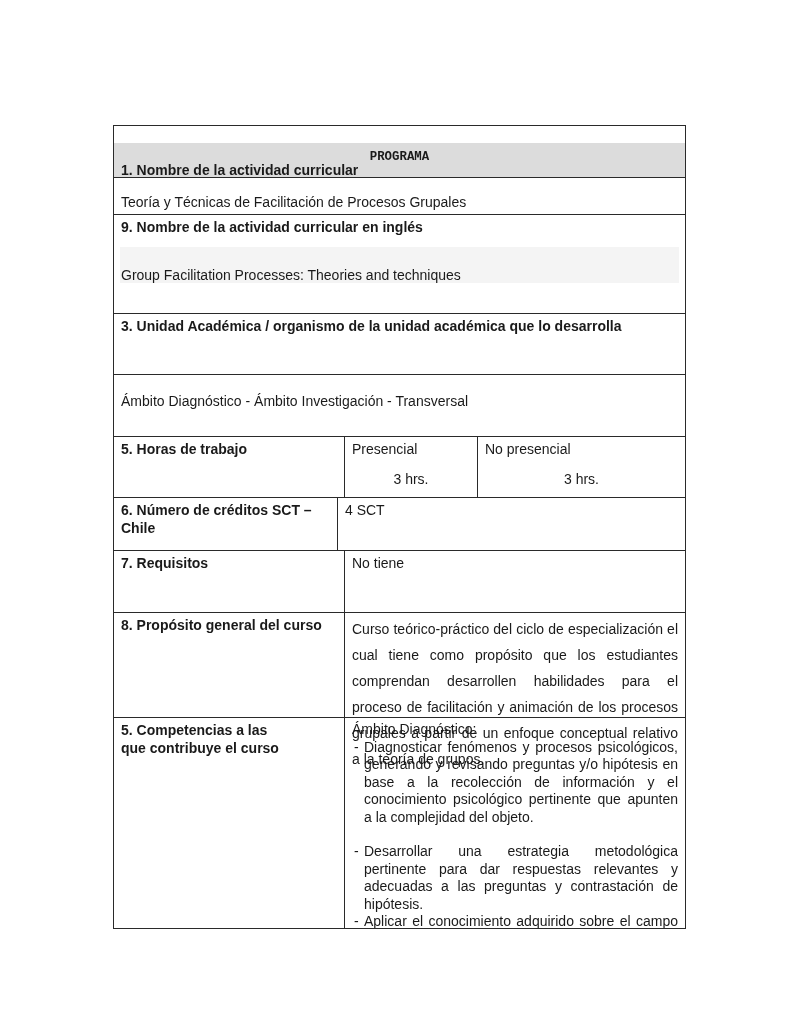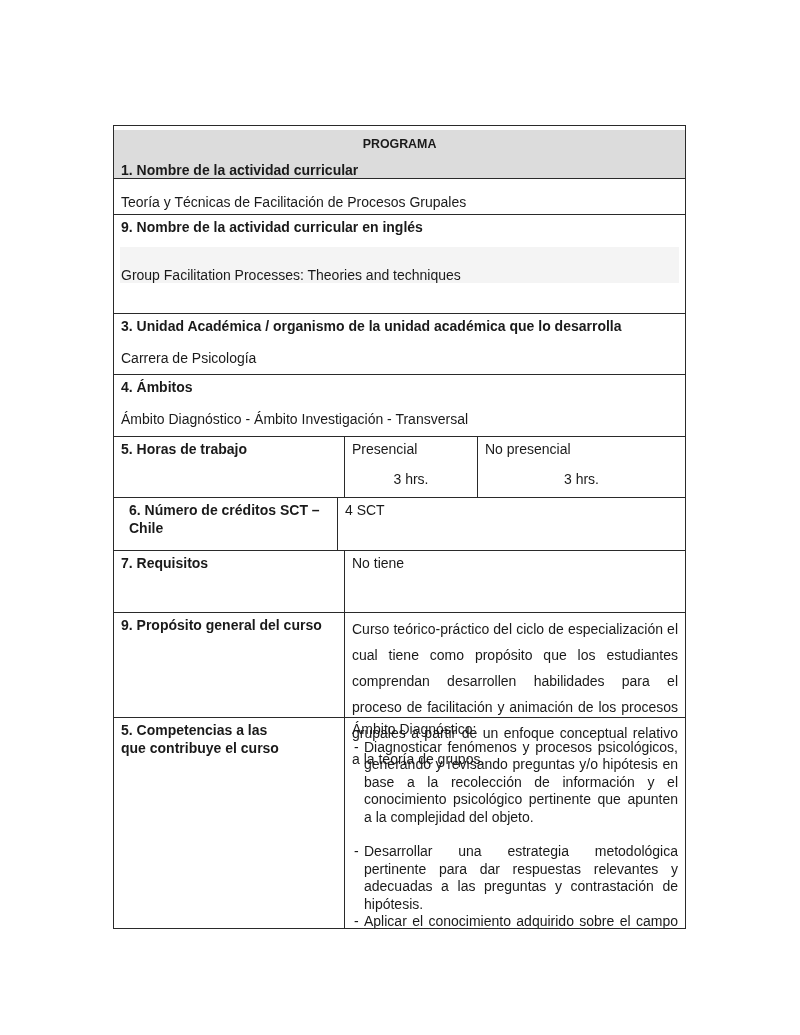--- a/index.html
+++ b/index.html
@@ -96,21 +96,21 @@
       top: 0;
     }
     .comp-list li.gap { margin-top: 17px; }
   </style>
 </head>
 <body>
 
 <div class="page">
   <div class="tbl">
 
-    <div class="row" style="top:4px;height:49px;">
+    <div class="row" style="top:17px;height:35px;font-family:Liberation Mono, monospace;">
       <div class="cell hdr" style="left:0;right:0;">PROGRAMA</div>
     </div>
 
     <div class="row" style="top:32px;height:57px;">
       <div class="cell" style="left:0;right:0;">
         <div class="lbl">1. Nombre de la actividad curricular</div>
         <div class="val">Teoría y Técnicas de Facilitación de Procesos Grupales</div>
       </div>
     </div>
 
@@ -118,66 +118,64 @@
       <div class="cell" style="left:0;right:0;">
         <div class="lbl">9. Nombre de la actividad curricular en inglés</div>
         <div class="eng-band"></div>
         <div class="eng-text">Group Facilitation Processes: Theories and techniques</div>
       </div>
     </div>
 
     <div class="row" style="top:188px;height:61px;">
       <div class="cell" style="left:0;right:0;">
         <div class="lbl">3. Unidad Académica / organismo de la unidad académica que lo desarrolla</div>
-        <div class="val">Carrera de Psicología</div>
       </div>
     </div>
 
     <div class="row" style="top:249px;height:62px;">
       <div class="cell" style="left:0;right:0;">
-        <div class="lbl">4. Ámbitos</div>
         <div class="val">Ámbito Diagnóstico - Ámbito Investigación - Transversal</div>
       </div>
     </div>
 
     <div class="row" style="top:311px;height:61px;">
       <div class="cell" style="left:0;width:230px;">
         <div class="lbl">5. Horas de trabajo</div>
       </div>
       <div class="cell bordered-left" style="left:230px;width:133px;">
         <div>Presencial</div>
         <div class="hrs">3 hrs.</div>
       </div>
       <div class="cell bordered-left" style="left:363px;right:0;">
         <div>No presencial</div>
         <div class="hrs">3 hrs.</div>
       </div>
     </div>
 
     <div class="row" style="top:372px;height:53px;">
-      <div class="cell" style="left:0;width:230px;margin-left:8px;">
+      <div class="cell" style="left:0;width:230px;">
         <div class="lbl">6. Número de créditos SCT – Chile</div>
       </div>
       <div class="cell bordered-left" style="left:223px;right:0;">
         <div>4 SCT</div>
       </div>
     </div>
 
     <div class="row" style="top:425px;height:62px;">
       <div class="cell" style="left:0;width:230px;">
         <div class="lbl">7. Requisitos</div>
       </div>
       <div class="cell bordered-left" style="left:230px;right:0;">
         <div>No tiene</div>
       </div>
     </div>
 
     <div class="row" style="top:487px;height:105px;">
       <div class="cell" style="left:0;width:230px;">
-        <div class="lbl">9. Propósito general del curso</div>
+        <div class="lbl">8. Propósito general del curso</div>
       </div>
       <div class="cell bordered-left" style="left:230px;right:0;">
         <div class="justify">Curso teórico-práctico del ciclo de especialización el cual tiene como propósito que los estudiantes comprendan desarrollen habilidades para el proceso de facilitación y animación de los procesos grupales a partir de un enfoque conceptual relativo a la teoría de grupos.</div>
       </div>
     </div>
 
     <div class="row last" style="top:592px;bottom:0;">
       <div class="cell" style="left:0;width:230px;">
         <div class="lbl" style="width:170px;">5. Competencias a las que contribuye el curso</div>
       </div>

